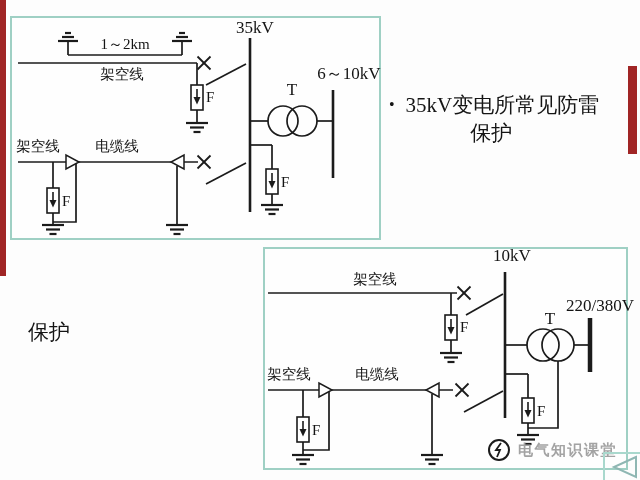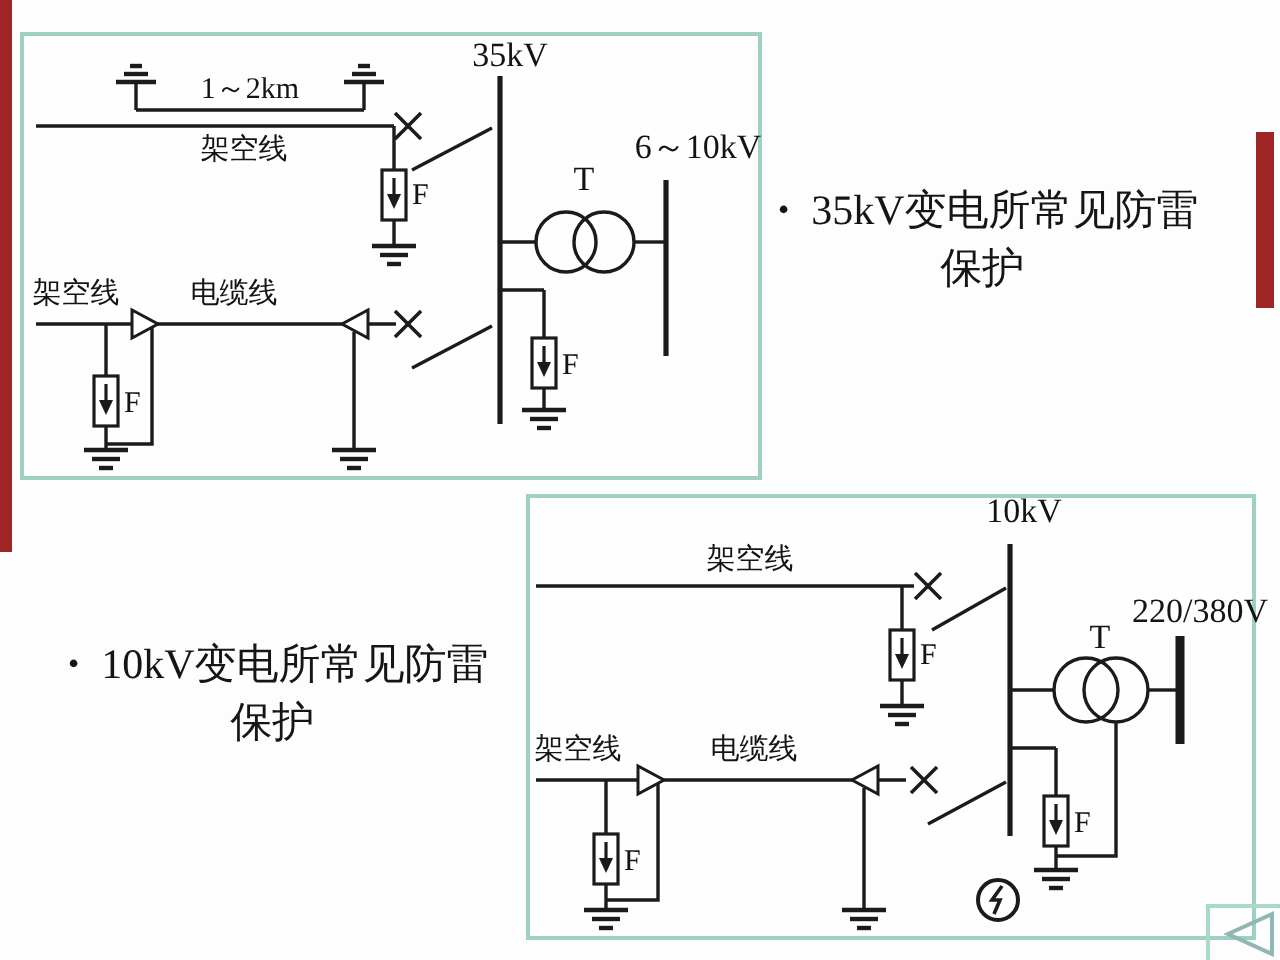--- a/index.html
+++ b/index.html
@@ -165,30 +165,28 @@
 <div class="redbar" style="left:628px;top:66px;width:9px;height:88px;"></div>
 
 <div class="bullet" style="left:383px;top:91px;">
   <div class="l1">
     <span class="dot">•</span><span>35kV变电所常见防雷</span>
   </div>
   <div class="l2">保护</div>
 </div>
 
 <div class="bullet" style="left:28px;top:318px;">
-  <div class="l1">
-    <span class="dot">•</span><span>10kV变电所常见防雷</span>
-  </div>
   <div class="l2">保护</div>
 </div>
 
 <div class="watermark" style="left:486px;top:438px;">
   <svg width="26" height="24" viewBox="0 0 26 24">
     <circle cx="13" cy="12" r="10" stroke="#b4b4b4" stroke-width="2"></circle>
     <polyline points="15,5 10,12 14,12 11,19" stroke="#b4b4b4" stroke-width="1.8"></polyline>
   </svg>
+  <span class="wtxt">电气知识课堂</span>
 </div>
 
 <div class="nav-box">
   <svg width="37" height="26" viewBox="0 0 37 26">
     <polygon points="31,3 9,13 31,23" fill="none" stroke="#8fb7b3" stroke-width="2"></polygon>
   </svg>
 </div>
 
 </body></html>

